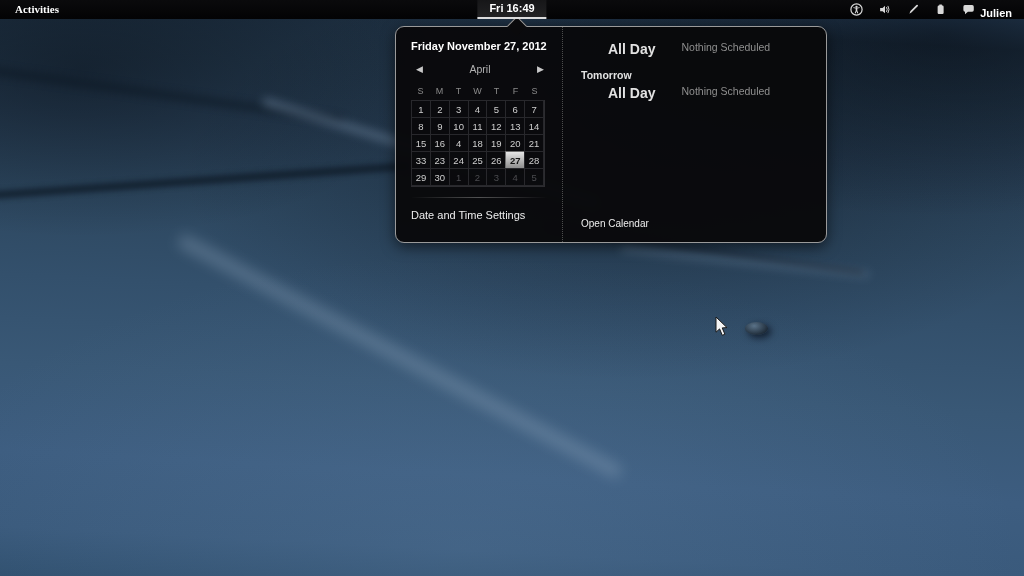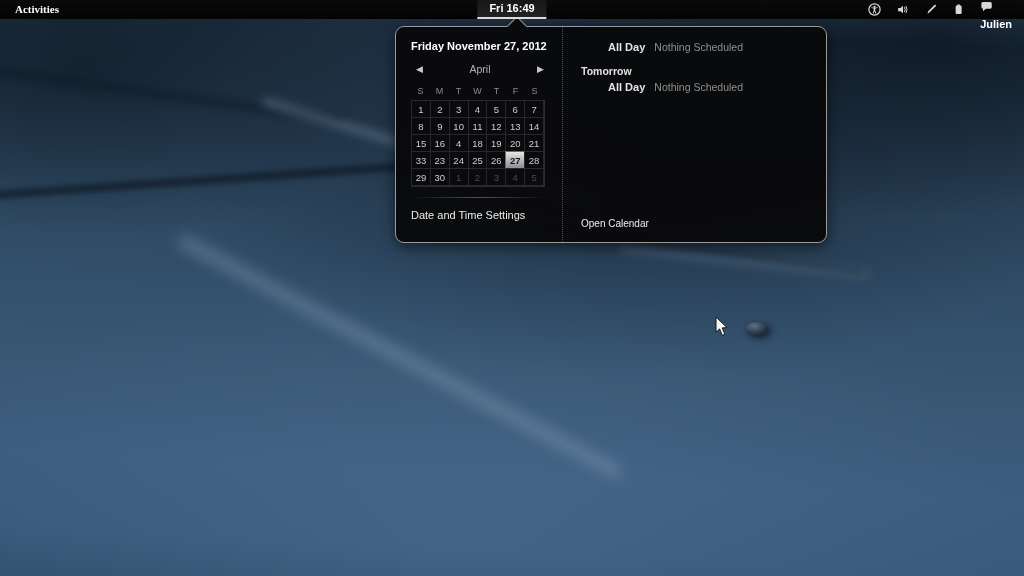--- a/index.html
+++ b/index.html
@@ -51,21 +51,21 @@
     position:absolute; left:50%; top:0; transform:translateX(-50%);
     height:19px; line-height:17px; padding:0 12px;
     border-bottom:2px solid #dcdcdc;
     background:linear-gradient(to bottom, rgba(255,255,255,0.05), rgba(255,255,255,0.12));
   }
   .tb-right {
     position:absolute; right:0; top:0; height:19px;
     display:flex; align-items:center; gap:15px; padding-right:12px;
   }
   .tb-icon { display:flex; align-items:center; height:19px; }
-  .tb-user { display:flex; align-items:flex-start; gap:5px; height:19px;flex-direction:column; }
+  .tb-user { display:flex; align-items:flex-end; gap:5px; height:19px; }
 
   
   .popup {
     position:absolute; left:395px; top:26px; width:432px; height:217px;
     background:rgba(9,9,11,0.97);
     border:1px solid #9a9a9a; border-radius:9px;
     box-shadow:0 4px 14px rgba(0,0,0,0.55);
     z-index:20; display:flex; color:#ddd;
   }
   .popup-arrow {
@@ -108,21 +108,21 @@
     width:136px; height:1px; margin:10px 0 0 0;
     background:linear-gradient(to right, rgba(120,120,120,0), rgba(130,130,130,0.6) 50%, rgba(120,120,120,0));
   }
   .settings-link {
     margin-top:11px; font-size:11px; color:#ededed; cursor:default;
   }
 
   .event-group { margin-bottom:12px; }
   .event-title { font-size:10.5px; font-weight:bold; color:#e2e2e2; margin-bottom:4px; }
   .event-row { display:flex; margin-left:27px; }
-  .event-time { font-size:11px; font-weight:bold; color:#e2e2e2; margin-right:9px; }
+  .event-time { font-size:14px; font-weight:bold; color:#e2e2e2; margin-right:26px; }
   .event-desc { font-size:10.5px; color:#8f8f8f; }
   .open-calendar {
     position:absolute; left:18px; bottom:13px;
     font-size:10px; color:#ededed; cursor:default;
   }
 
   
   .cursor { position:absolute; left:715px; top:316px; z-index:40; }
 </style>
 </head>

